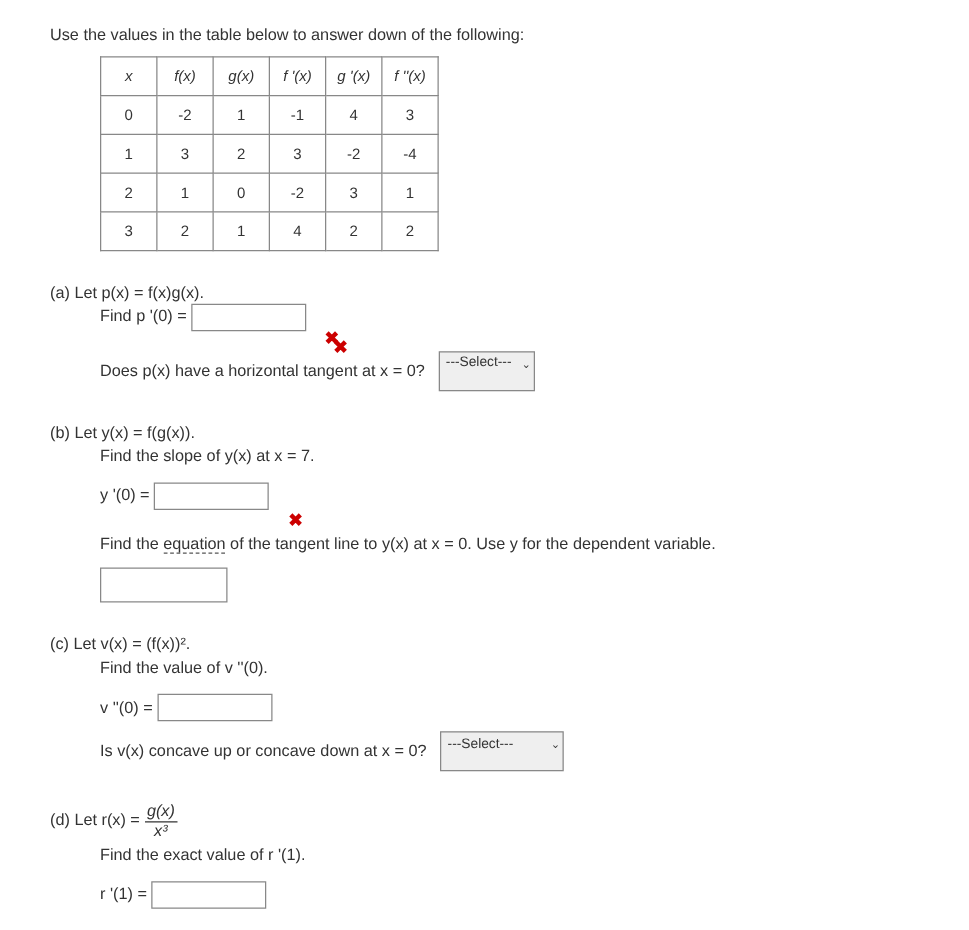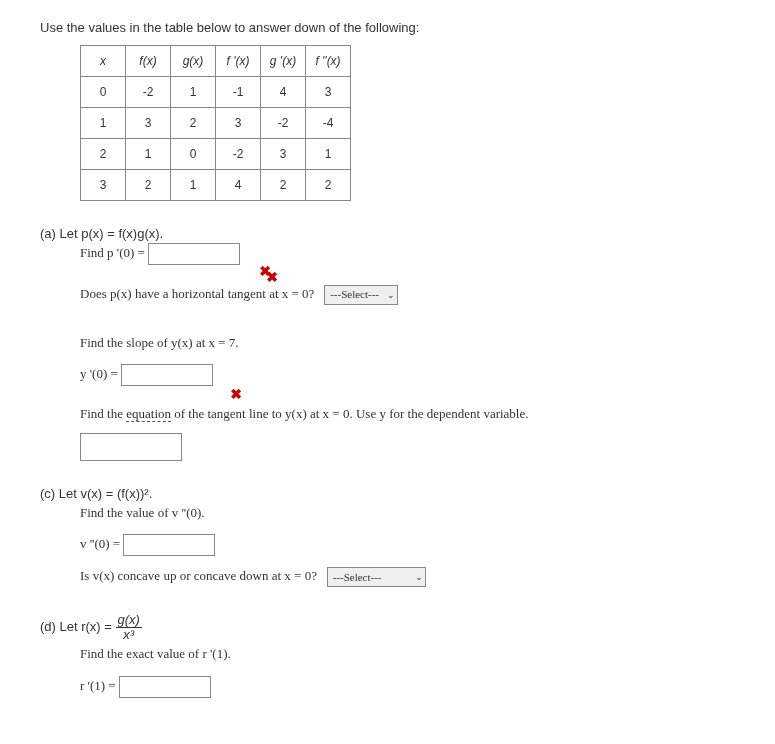--- a/index.html
+++ b/index.html
@@ -31,40 +31,39 @@
     table.data th {
       font-style: italic;
     }
     .section {
       margin-bottom: 25px;
     }
     .sub {
       margin-left: 40px;
       margin-bottom: 8px;
       line-height: 1.8;
-      font-family: Liberation Serif, serif;
     }
     .input-box {
       border: 1px solid #888;
       display: inline-block;
       width: 90px;
       height: 20px;
       vertical-align: middle;
       background: #fff;
     }
     .input-box.small {
       width: 100px;
       height: 26px;
     }
     .select-box {
       border: 1px solid #888;
       display: inline-flex;
       align-items: center;
       justify-content: space-between;
-      padding: 1px 2px 1px 5px;
+      padding: 1px 2px 13px 5px;
       font-size: 11px;
       vertical-align: middle;
       background: #efefef;
       height: 16px;
     }
     .select-box .arrow {
       font-size: 9px;
       margin-left: 8px;
     }
     .red-x {
@@ -166,20 +165,23 @@
     <span>Does p(x) have a horizontal tangent at x = 0?</span>
     &nbsp;
     <span class="select-box">
       <span>---Select---</span>
       <span class="arrow">⌄</span>
     </span>
   </div>
 </div>
 
 <div class="section">
+  <div>
+    <span>(b) Let y(x) = f(g(x)).</span>
+  </div>
   <div class="sub">
     <span>Find the slope of y(x) at x = 7.</span>
   </div>
   <div class="sub">
     <span>y '(0) = </span>
     <span class="input-box"></span>
     <br>
     <span style="display:inline-block;width:145px;"></span>
     <span class="red-x" style="position:relative; top:-4px;">✖</span>
   </div>

